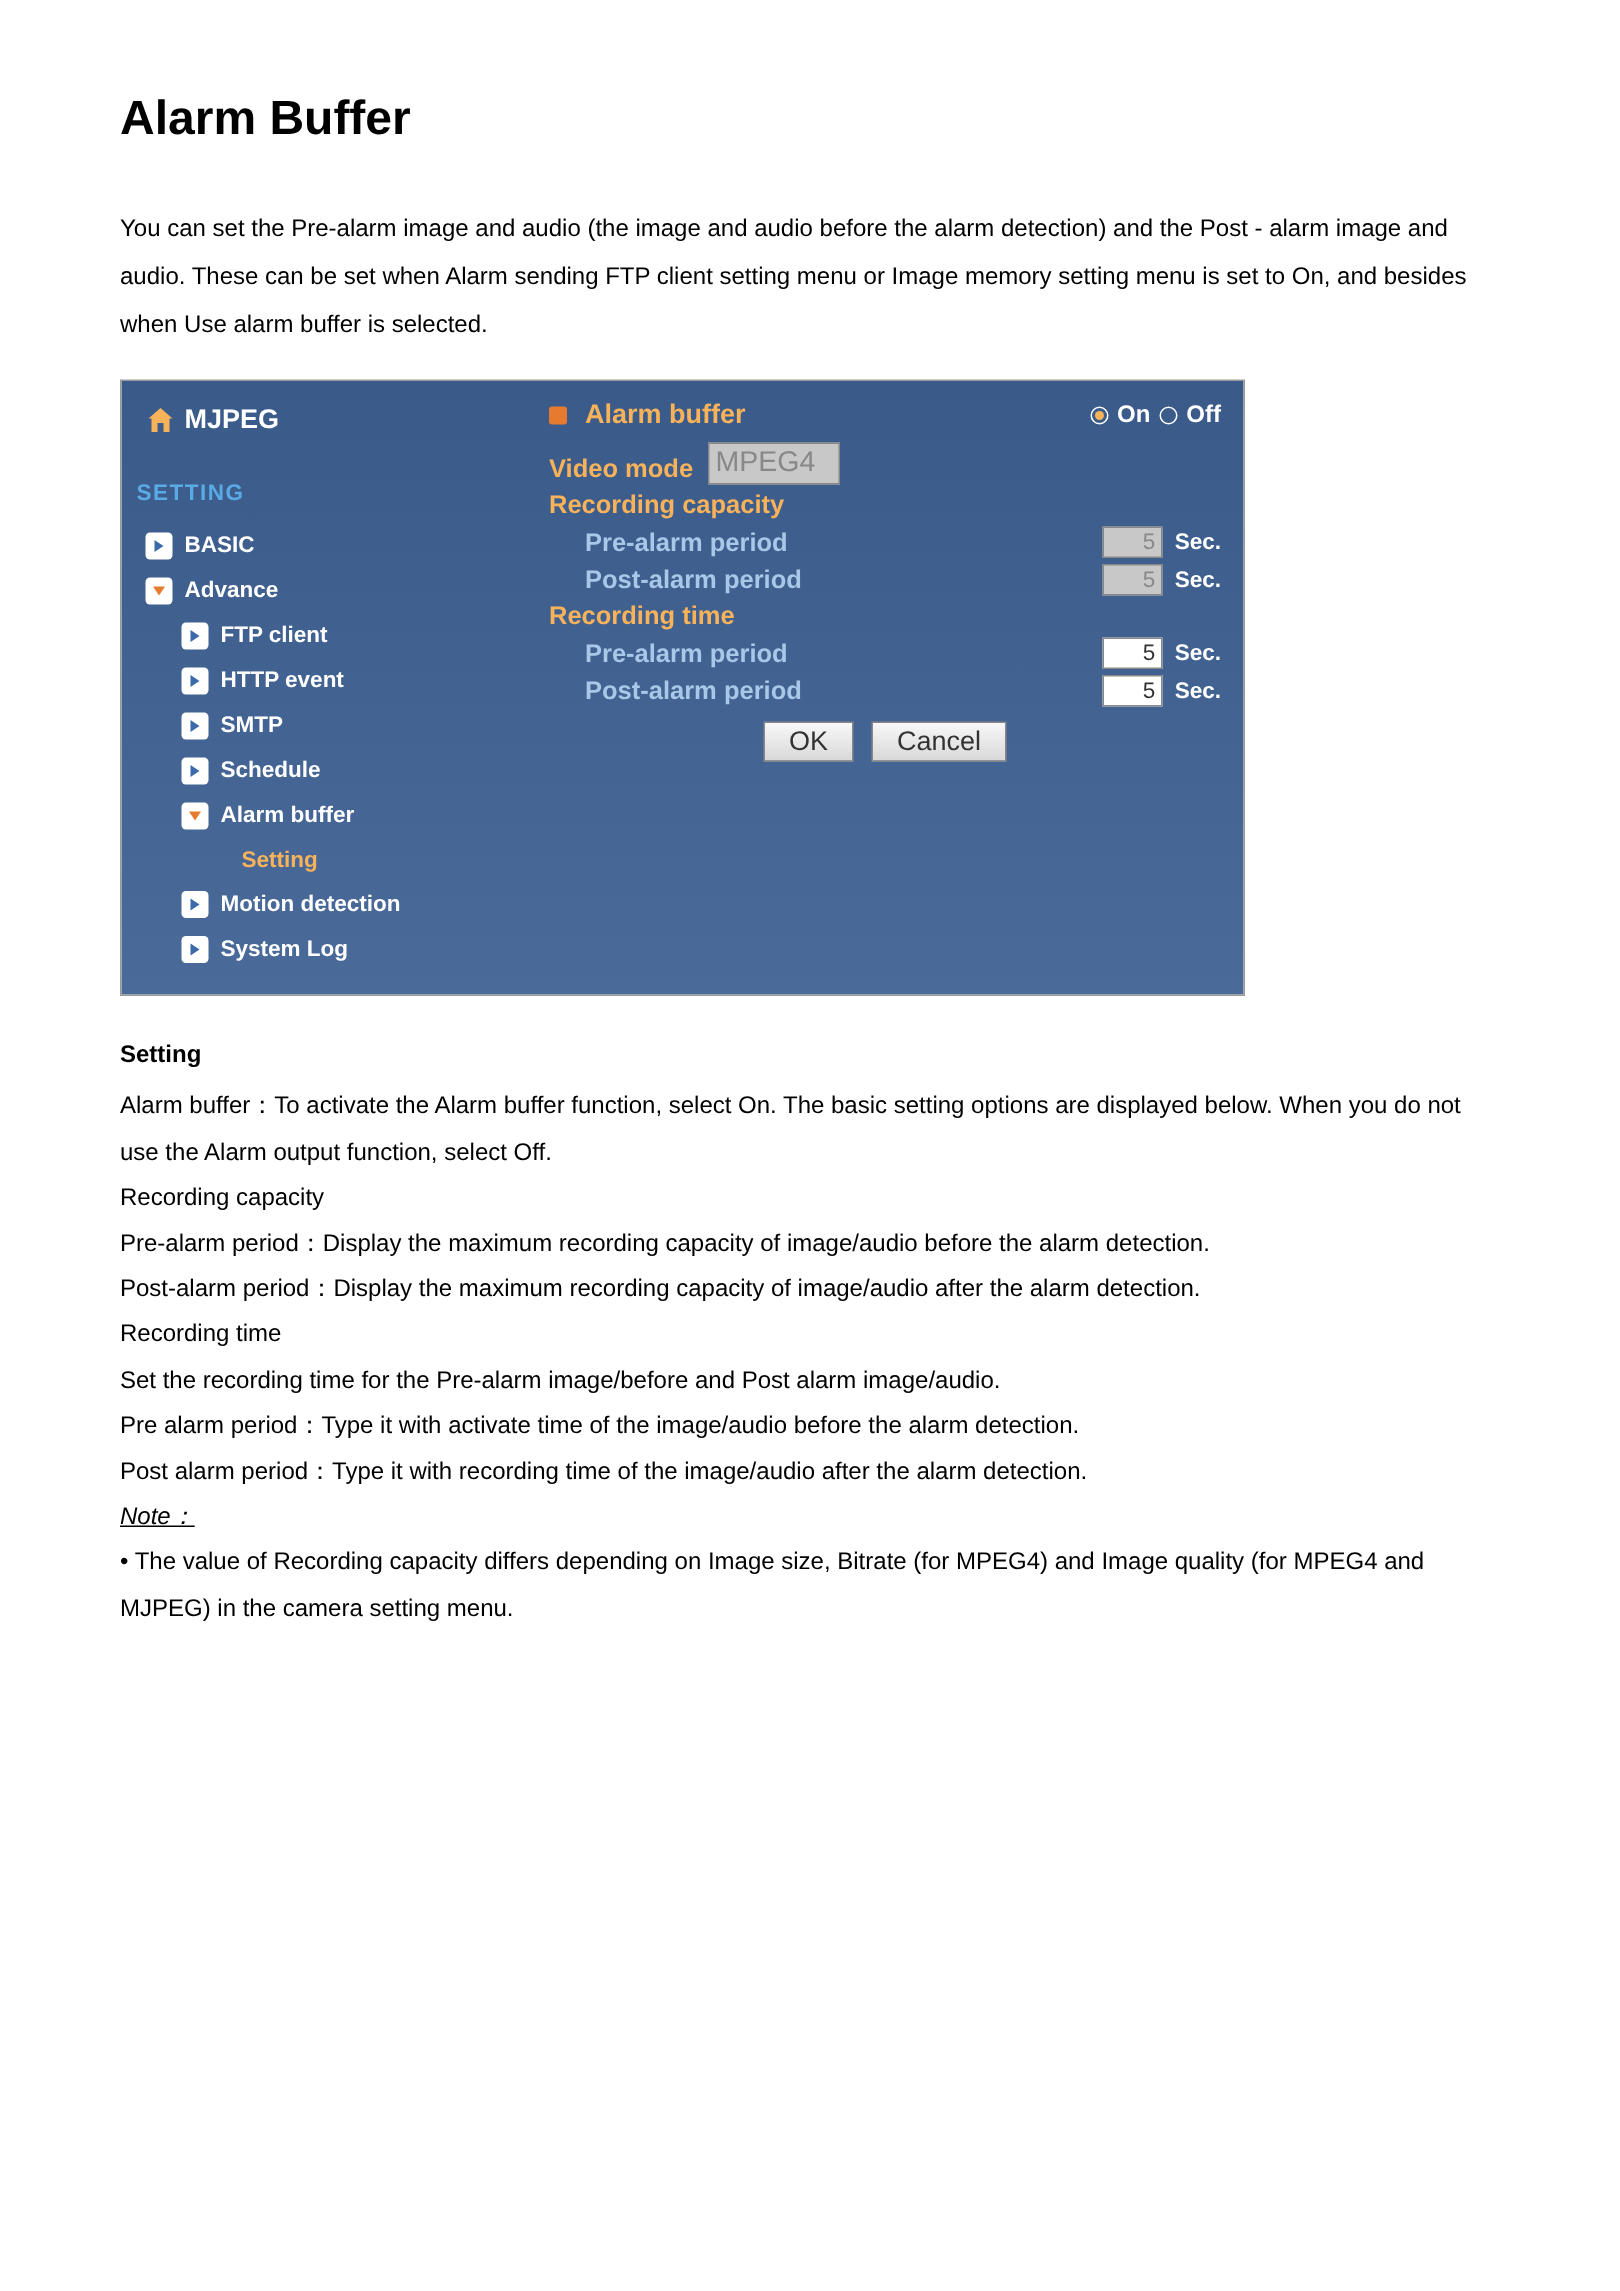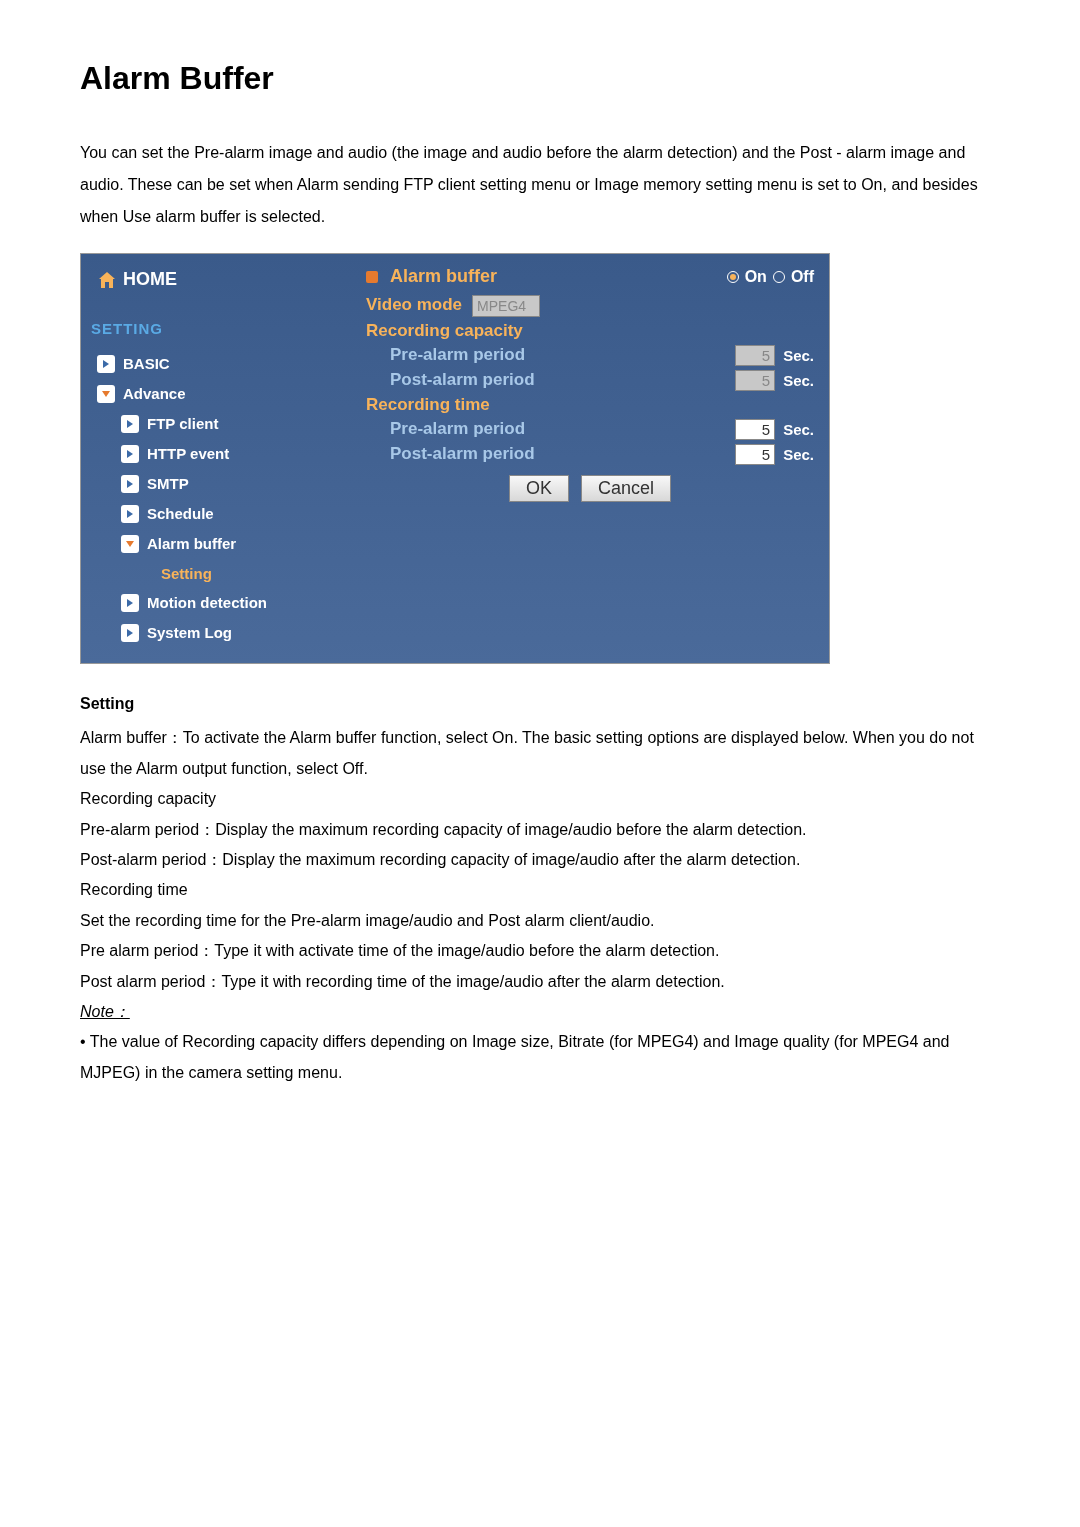--- a/index.html
+++ b/index.html
@@ -122,37 +122,37 @@
     .radio-dot.filled::after {
       content: '';
       position: absolute;
       top: 2px; left: 2px;
       width: 6px; height: 6px;
       background: #f8b35a;
       border-radius: 50%;
     }
     .form-row {
       display: flex;
-      align-items: flex-start;
+      align-items: flex-end;
       margin: 4px 0;
     }
     .form-label {
       font-size: 17px;
       font-weight: bold;
     }
     .form-label.orange { color: #f8b35a; }
     .form-label.indent { margin-left: 24px; color: #a8c8e8; }
     .readonly-box {
       display: inline-block;
       background: #c8c8c8;
       color: #888;
       border: 1px solid #888;
       padding: 2px 4px;
-      width: 68px;
-      font-size: 14px;
+      width: 88px;
+      font-size: 19px;
       margin-left: 10px;
     }
     .input-box {
       display: inline-block;
       background: #fff;
       color: #333;
       border: 1px solid #888;
       padding: 1px 4px;
       width: 40px;
       font-size: 15px;
@@ -195,21 +195,21 @@
 <p class="intro-text">You can set the Pre-alarm image and audio (the image and audio before the alarm detection) and the Post - alarm image and audio. These can be set when Alarm sending FTP client setting menu or Image memory setting menu is set to On, and besides when Use alarm buffer is selected.</p>
 
 <div class="ui-panel">
   <div class="sidebar">
     <div class="home-link">
       <span class="home-icon">
         <svg viewBox="0 0 20 18" width="20" height="18">
             <path fill="#f8b35a" d="M2 8 L10 1 L18 8 L16 8 L16 17 L12 17 L12 11 L8 11 L8 17 L4 17 L4 8 Z"></path>
           </svg>
       </span>
-      <span>HOME</span>
+      <span>MJPEG</span>
     </div>
 
     <div class="setting-header">SETTING</div>
 
     <div class="nav-item level-1">
       <span class="arrow-icon arrow-blue">
           <svg width="12" height="12" viewBox="0 0 12 12">
             <path d="M3 2 L9 6 L3 10 Z"></path>
           </svg>
         </span>
@@ -353,18 +353,18 @@
   </div>
 </div>
 
 <div class="desc-section">
   <div class="desc-heading">Setting</div>
   <div>Alarm buffer：To activate the Alarm buffer function, select On. The basic setting options are displayed below. When you do not use the Alarm output function, select Off.</div>
   <div>Recording capacity</div>
   <div>Pre-alarm period：Display the maximum recording capacity of image/audio before the alarm detection.</div>
   <div>Post-alarm period：Display the maximum recording capacity of image/audio after the alarm detection.</div>
   <div>Recording time</div>
-  <div>Set the recording time for the Pre-alarm image/audio and Post alarm client/audio.</div>
+  <div>Set the recording time for the Pre-alarm image/before and Post alarm image/audio.</div>
   <div>Pre alarm period：Type it with activate time of the image/audio before the alarm detection.</div>
   <div>Post alarm period：Type it with recording time of the image/audio after the alarm detection.</div>
   <div class="note-label">Note：</div>
   <div>• The value of Recording capacity differs depending on Image size, Bitrate (for MPEG4) and Image quality (for MPEG4 and MJPEG) in the camera setting menu.</div>
 </div>
 
 </body></html>

